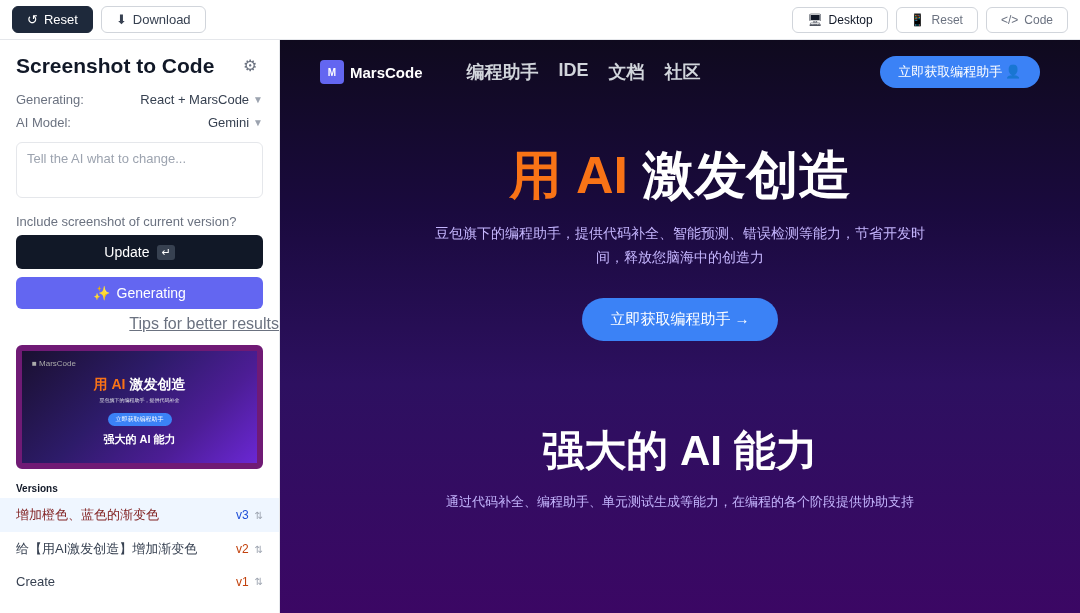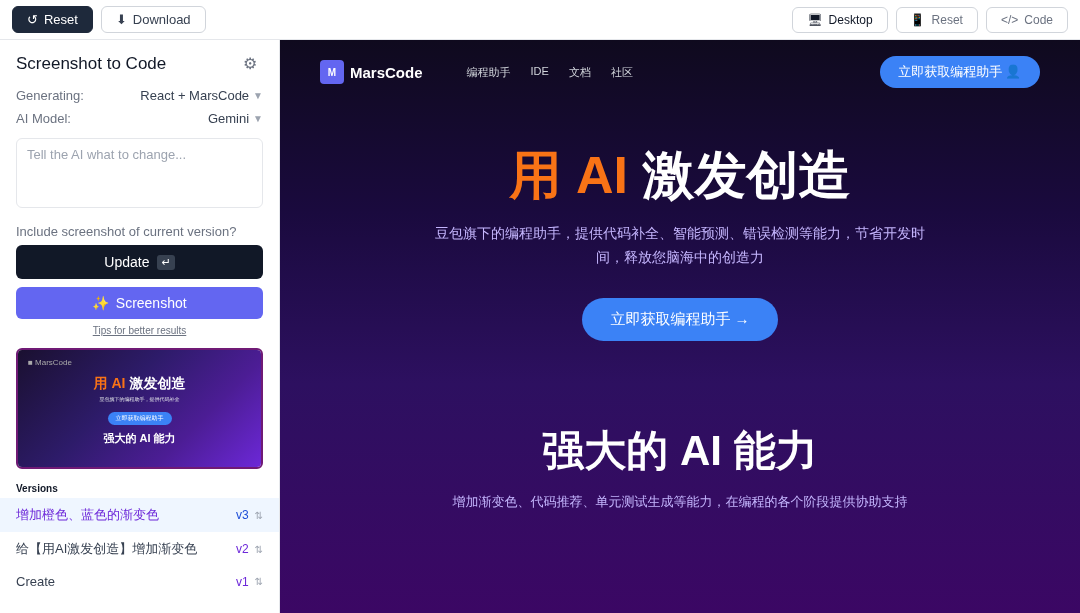--- a/index.html
+++ b/index.html
@@ -14,67 +14,67 @@
     .btn-download { background: #fff; color: #374151; }
     .btn-view { font-size: 12px; color: #6b7280; }
     .btn-view.active { color: #111827; font-weight: 500; }
 
     
     .main { display: flex; flex: 1; overflow: hidden; }
 
     
     .sidebar { width: 280px; background: #fff; border-right: 1px solid #e5e7eb; display: flex; flex-direction: column; flex-shrink: 0; overflow-y: auto; padding: 0 0 16px 0; }
     .sidebar-header { display: flex; align-items: center; justify-content: space-between; padding: 14px 16px 10px; }
-    .sidebar-title { font-size: 17px; font-weight: 400; color: #111827; }
+    .sidebar-title { font-size: 21px; font-weight: 700; color: #111827; }
     .gear-icon { width: 20px; height: 20px; cursor: pointer; color: #6b7280; }
 
     .sidebar-field { padding: 4px 16px; display: flex; align-items: center; justify-content: space-between; }
     .field-label { font-size: 13px; color: #6b7280; }
     .field-value { display: flex; align-items: center; gap: 4px; font-size: 13px; color: #374151; cursor: pointer; }
     .chevron-icon { font-size: 10px; color: #9ca3af; }
 
     .sidebar-textarea-wrap { padding: 8px 16px; }
-    .sidebar-textarea { width: 100%; height: 70px; border: 1px solid #e5e7eb; border-radius: 6px; padding: 8px 10px; font-size: 13px; color: #374151; resize: none; outline: none; font-family: inherit; }
+    .sidebar-textarea { width: 100%; height: 56px; border: 1px solid #e5e7eb; border-radius: 6px; padding: 8px 10px; font-size: 13px; color: #374151; resize: none; outline: none; font-family: inherit; }
     .sidebar-textarea::placeholder { color: #9ca3af; }
 
     .include-text { padding: 4px 16px 6px; font-size: 13px; color: #6b7280; }
     .update-btn { margin: 0 16px 8px; background: #111827; color: #fff; border: none; border-radius: 6px; padding: 9px 0; font-size: 14px; font-weight: 500; cursor: pointer; display: flex; align-items: center; justify-content: center; gap: 8px; }
     .enter-icon { background: #374151; border-radius: 3px; padding: 1px 4px; font-size: 11px; }
 
     .regen-btn { margin: 0 16px 4px; background: #6366f1; color: #fff; border: none; border-radius: 6px; padding: 8px 0; font-size: 14px; font-weight: 500; cursor: pointer; display: flex; align-items: center; justify-content: center; gap: 6px; }
-    .tips-link { text-align: center; font-size: 10px; color: #6b7280; padding: 2px 0 8px; text-decoration: underline; cursor: pointer; }
-
-    
-    .thumbnail-wrap { margin: 4px 16px 8px; border-radius: 6px; overflow: hidden; border: 2px solid #701a75; position: relative; }
+    .tips-link { text-align: right; font-size: 16px; color: #6b7280; padding: 2px 0 8px; text-decoration: underline; cursor: pointer; }
+
+    
+    .thumbnail-wrap { margin: 4px 16px 8px; border-radius: 6px; overflow: hidden; border: 6px solid #701a75; position: relative; }
     .thumbnail { width: 100%; height: 120px; background: linear-gradient(135deg, #1a1030 0%, #2d1b69 40%, #4c1d95 70%, #6d28d9 100%); display: flex; flex-direction: column; align-items: center; justify-content: center; position: relative; }
     .thumb-logo { position: absolute; top: 8px; left: 10px; font-size: 8px; color: #aaa; }
     .thumb-title { font-size: 14px; font-weight: 700; color: #f97316; text-align: center; line-height: 1.3; }
     .thumb-title span { color: #fff; }
     .thumb-subtitle { font-size: 5px; color: #e5e7eb; margin-top: 4px; text-align: center; padding: 0 10px; }
     .thumb-section { font-size: 11px; font-weight: 700; color: #fff; margin-top: 6px; }
 
     
     .versions-label { padding: 6px 16px 4px; font-size: 10px; font-weight: 600; color: #111827; }
     .version-item { display: flex; align-items: center; padding: 8px 16px; cursor: pointer; }
     .version-item.active { background: #eff6ff; }
     .version-name { flex: 1; font-size: 13px; color: #374151; }
-    .version-item.active .version-name { color: #6d28d9; }
-    .version-badge { font-size: 12px; color: #6d28d9; margin-right: 6px; }
+    .version-item.active .version-name { color: #7f1d1d; }
+    .version-badge { font-size: 12px; color: #c2410c; margin-right: 6px; }
     .version-item.active .version-badge { color: #1d4ed8; }
 
     
     .preview { flex: 1; overflow: hidden; background: #e5e7eb; display: flex; align-items: stretch; }
     .preview-inner { flex: 1; background: linear-gradient(180deg, #0f0a1e 0%, #1a0a3e 30%, #2d1060 60%, #3b0764 100%); overflow-y: auto; }
 
     
     .pv-nav { display: flex; align-items: center; padding: 16px 40px; gap: 24px; }
     .pv-logo { color: #fff; font-weight: 700; font-size: 15px; display: flex; align-items: center; gap: 6px; }
     .pv-logo-img { width: 24px; height: 24px; background: #6366f1; border-radius: 4px; display: flex; align-items: center; justify-content: center; color: #fff; font-size: 10px; font-weight: 700; }
     .pv-nav-links { display: flex; gap: 20px; margin-left: 20px; }
-    .pv-nav-link { font-size: 11px; color: #d1d5db; cursor: pointer; }
+    .pv-nav-link { font-size: 18px; color: #d1d5db; cursor: pointer; font-weight: bold; }
     .pv-nav-cta { margin-left: auto; background: #3b82f6; color: #fff; border: none; border-radius: 20px; padding: 7px 18px; font-size: 13px; cursor: pointer; display: flex; align-items: center; gap: 6px; }
     .pv-hero { text-align: center; padding: 40px 40px 30px; }
     .pv-hero-title { font-size: 52px; font-weight: 800; color: #fff; line-height: 1.2; }
     .pv-hero-title .orange { color: #f97316; }
     .pv-hero-sub { font-size: 14px; color: #c4b5fd; margin: 16px auto 0; max-width: 500px; line-height: 1.7; }
     .pv-hero-btn { margin: 28px auto 12px; background: #3b82f6; color: #fff; border: none; border-radius: 24px; padding: 12px 28px; font-size: 15px; cursor: pointer; display: flex; align-items: center; gap: 8px; width: fit-content; }
     .pv-section2 { padding: 40px 40px 30px; text-align: center; }
     .pv-section2-title { font-size: 42px; font-weight: 800; color: #fff; }
     .pv-section2-sub { font-size: 13px; color: #c4b5fd; margin-top: 12px; max-width: 500px; margin-left: auto; margin-right: auto; line-height: 1.7; }
   </style>
@@ -138,21 +138,21 @@
 
     <div class="include-text">Include screenshot of current version?</div>
 
     <button class="update-btn">
       <span>Update</span>
       <span class="enter-icon">↵</span>
     </button>
 
     <button class="regen-btn">
       <span>✨</span>
-      <span>Screenshot</span>
+      <span>Generating</span>
     </button>
 
     <div class="tips-link">Tips for better results</div>
 
     <div class="thumbnail-wrap">
       <div class="thumbnail">
         <div class="thumb-logo">■ MarsCode</div>
         <div style="text-align:center; padding: 0 10px;">
           <div class="thumb-title">
             <span style="color:#f97316;">用 AI</span>
@@ -212,19 +212,19 @@
           <span>激发创造</span>
         </div>
         <div class="pv-hero-sub">豆包旗下的编程助手，提供代码补全、智能预测、错误检测等能力，节省开发时间，释放您脑海中的创造力</div>
         <button class="pv-hero-btn">
           <span>立即获取编程助手 →</span>
         </button>
       </div>
 
       <div class="pv-section2">
         <div class="pv-section2-title">强大的 AI 能力</div>
-        <div class="pv-section2-sub">增加渐变色、代码推荐、单元测试生成等能力，在编程的各个阶段提供协助支持</div>
+        <div class="pv-section2-sub">通过代码补全、编程助手、单元测试生成等能力，在编程的各个阶段提供协助支持</div>
       </div>
 
     </div>
   </div>
 
 </div>
 
 </body></html>

